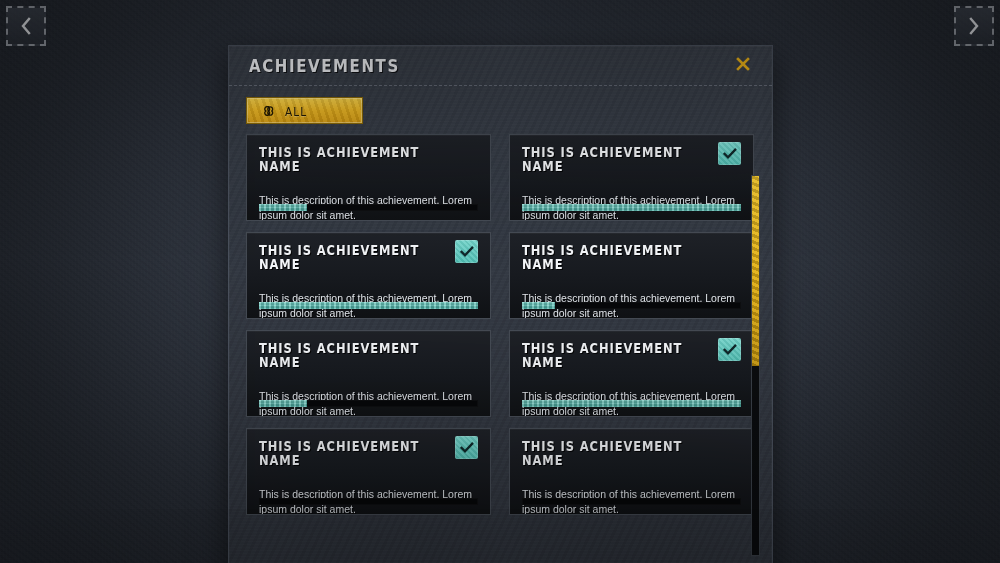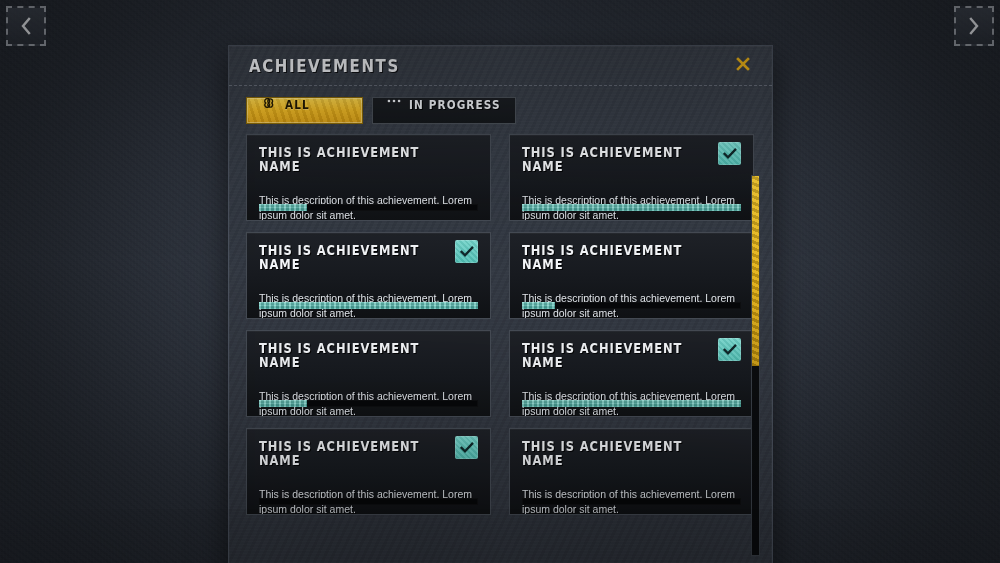--- a/index.html
+++ b/index.html
@@ -70,27 +70,27 @@
     cursor:pointer; background:transparent; border:none;
   }
   .close-btn svg { width:16px; height:16px; }
 
   
   .tabs {
     position:relative; display:flex; gap:9px;
     padding:11px 0 10px 17px;
   }
   .tab {
-    display:flex; align-items:flex-start; gap:8px;
+    display:flex; align-items:center; gap:8px;
     height:27px; padding:0 14px;
     background:linear-gradient(180deg,#1b1e23 0%, #15181c 100%);
     border:1px solid #4a5058;
     color:#eef1f5; cursor:pointer;
     font-family:"DejaVu Sans", sans-serif;
-    font-weight:bold; font-size:10.5px; letter-spacing:1.1px;
+    font-weight:normal; font-size:10.5px; letter-spacing:1.1px;
     text-transform:uppercase; white-space:nowrap;
     text-shadow:1px 1px 0 rgba(0,0,0,.8);
   }
   .tab .tab-label { transform:scaleY(1.14); display:inline-block; }
   .tab.active {
     background:
       repeating-linear-gradient(72deg, rgba(90,60,0,.12) 0 3px, rgba(255,220,120,.10) 3px 7px),
       linear-gradient(180deg,#ffd84a 0%, #f0b81f 48%, #d79c10 100%);
     border:1px solid #8c6a08;
     color:#231a03;
@@ -209,30 +209,20 @@
 
   <div class="tabs">
     <div class="tab active">
       <span class="tab-icon">
         <svg viewBox="0 0 20 11" width="16" height="10">
           <path d="M6 5.5 A3 3 0 1 0 9.5 5.5 A3 3 0 1 1 13.5 5.5 A3 3 0 1 1 9.5 5.5 A3 3 0 1 0 6 5.5 Z" fill="none" stroke="#231a03" stroke-width="1.7"></path>
         </svg>
       </span>
       <span class="tab-label">ALL</span>
     </div>
-    <div class="tab">
-      <span class="tab-icon">
-        <svg viewBox="0 0 16 6" width="14" height="6">
-          <circle cx="2.2" cy="3" r="1.5" fill="#eef1f5"></circle>
-            <circle cx="8" cy="3" r="1.5" fill="#eef1f5"></circle>
-            <circle cx="13.8" cy="3" r="1.5" fill="#eef1f5"></circle>
-        </svg>
-      </span>
-      <span class="tab-label">IN PROGRESS</span>
-    </div>
   </div>
 
   <div class="list-area">
     <div class="grid">
         <div class="card">
           <div class="card-top">
             <div class="card-title">THIS IS ACHIEVEMENT NAME</div>
             <div class="badge hidden">
               <svg viewBox="0 0 14 11">
                 <path d="M1.6 5.4 L5 8.8 L12.2 1.2" fill="none" stroke="#10292b" stroke-width="2.3" stroke-linecap="square"></path>

